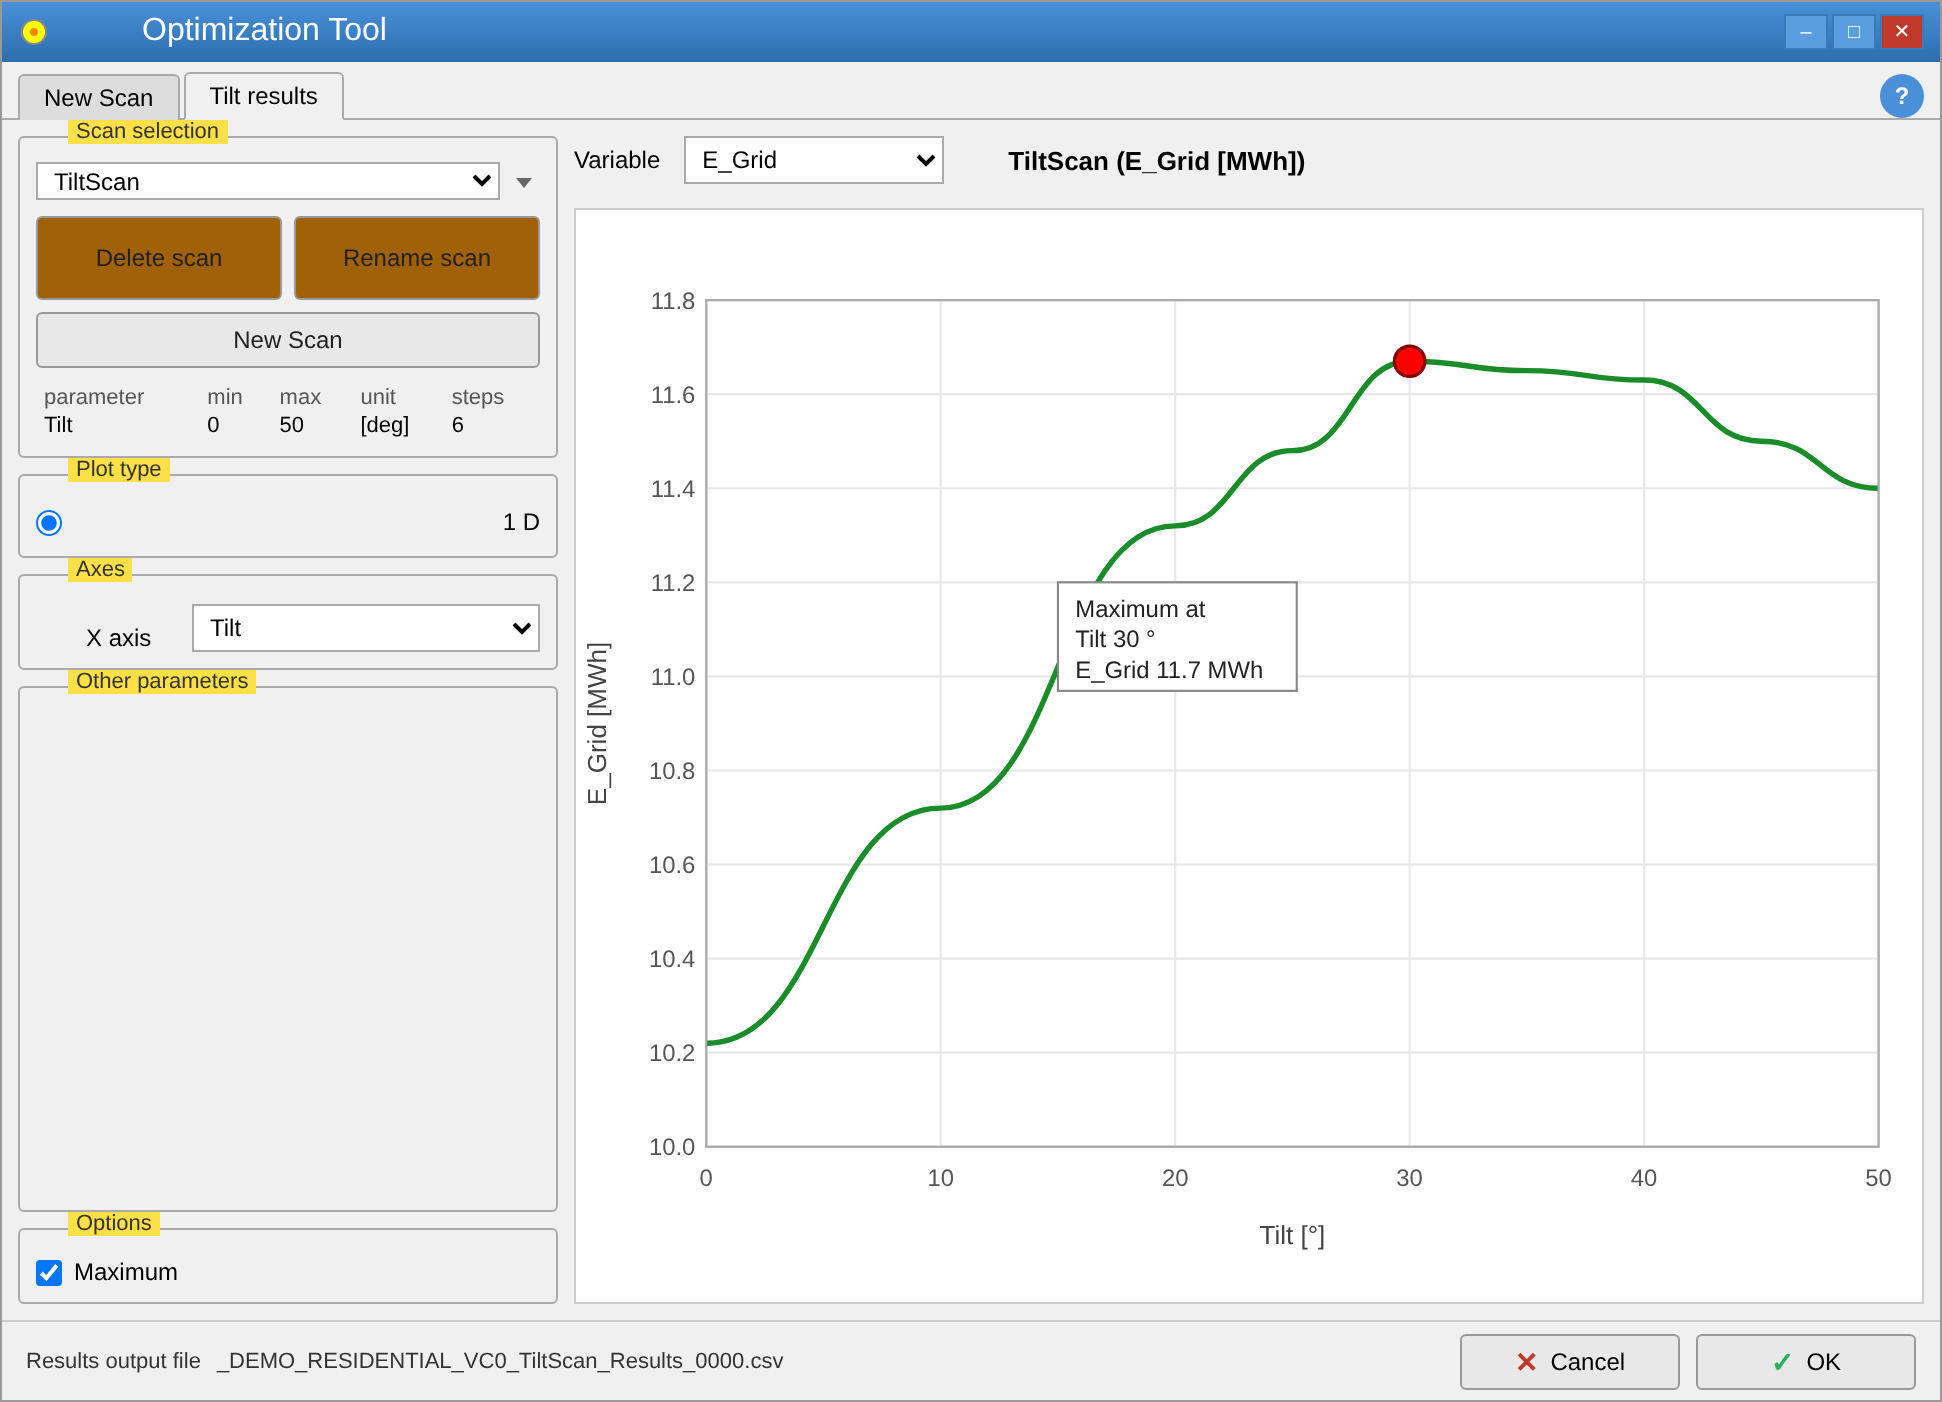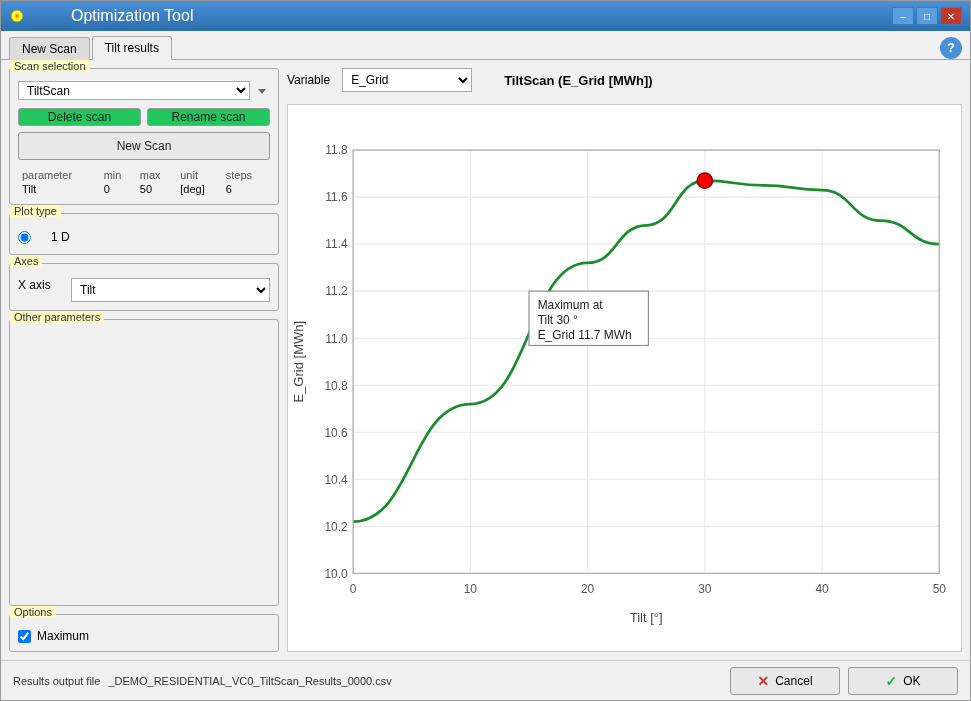--- a/index.html
+++ b/index.html
@@ -122,22 +122,22 @@
 
     .group-box {
       border: 1px solid #aaa;
       border-radius: 3px;
       padding: 8px;
       position: relative;
     }
     .group-box-title {
       position: absolute;
       top: -9px;
-      left: 0;
-      background: #fef9c3;
+      left: 24px;
+      background: #fde047;
       padding: 0 4px;
       font-size: 11px;
       color: #333;
     }
 
     .scan-selection { padding-top: 12px; }
     .scan-select-row {
       display: flex;
       align-items: center;
       gap: 4px;
@@ -151,22 +151,22 @@
       font-size: 12px;
       padding: 0 4px;
     }
     .btn-row {
       display: flex;
       gap: 6px;
       margin-bottom: 6px;
     }
     .btn {
       flex: 1;
-      height: 18px;
-      background: #22c55e;
+      height: 42px;
+      background: #a16207;
       border: 1px solid #999;
       border-radius: 3px;
       cursor: pointer;
       font-size: 12px;
       color: #222;
     }
     .btn-new-scan {
       width: 100%;
       height: 28px;
       background: #e8e8e8;
@@ -193,28 +193,30 @@
     .params-table td {
       padding: 1px 4px;
     }
 
     .plot-type-box { padding-top: 14px; }
     .radio-row {
       display: flex;
       align-items: center;
       gap: 20px;
       padding: 2px 0;
+      justify-content: space-between;
     }
     .radio-row input[type="radio"] { margin: 0; }
 
     .axes-box { padding-top: 14px; }
     .axis-row {
       display: flex;
-      align-items: flex-start;
+      align-items: flex-end;
       gap: 8px;
+      margin-left: 25px;
     }
     .axis-label { font-size: 12px; width: 45px; }
     select.axis-dropdown {
       flex: 1;
       height: 24px;
       border: 1px solid #aaa;
       background: white;
       font-size: 12px;
       padding: 0 4px;
     }

